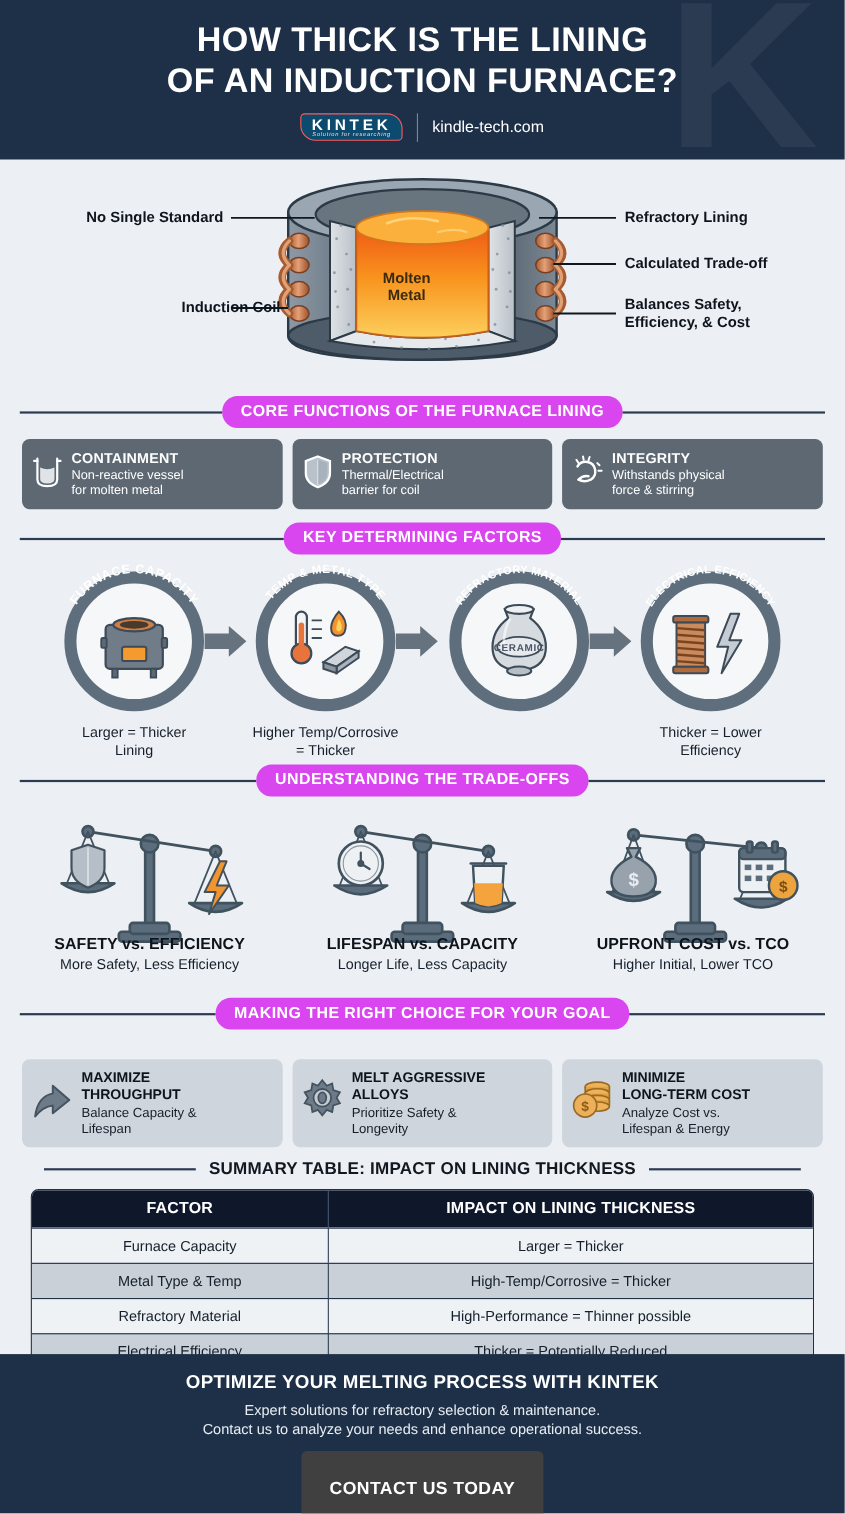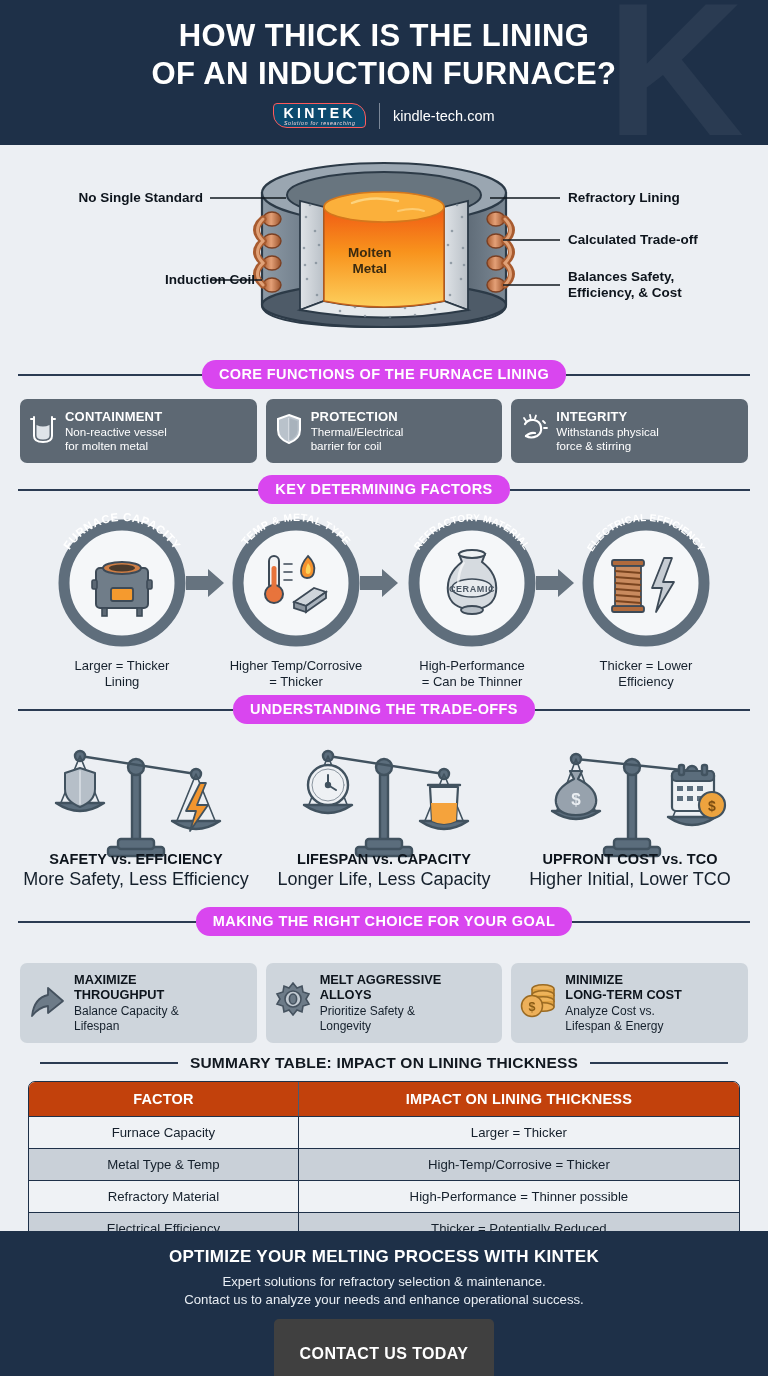--- a/index.html
+++ b/index.html
@@ -173,21 +173,21 @@
   
   .tradeoffs { position: relative; height: 180px; margin-top: 3px; }
   .tradeoffs svg { position: absolute; left: 0; top: 0; }
   .to-cap {
     position: absolute;
     width: 250px;
     text-align: center;
     top: 124px;
   }
   .to-cap b { display: block; font-size: 14.5px; color: #0d141c; letter-spacing: 0.1px; }
-  .to-cap span { display: block; font-size: 18px; color: #15202c; margin-top: 2px; }
+  .to-cap span { display: block; font-size: 13px; color: #15202c; margin-top: 2px; }
 
   
   .choice-row {
     display: flex;
     gap: 9px;
     padding: 27px 20px 0;
   }
   .choice-card {
     flex: 1;
     background: #ced5dc;
@@ -217,21 +217,21 @@
   .tbl-wrap { padding: 9px 28px 0; }
   table {
     width: 100%;
     border-collapse: separate;
     border-spacing: 0;
     border-radius: 7px;
     overflow: hidden;
     border: 1.5px solid #1e3048;
   }
   th {
-    background: #c2410c;
+    background: #0f172a;
     color: #fff;
     font-size: 14.5px;
     font-weight: bold;
     padding: 9px 4px;
     text-align: center;
     letter-spacing: 0.2px;
   }
   th.c1 { border-right: 1.5px solid #4a5b73; }
   td {
     font-size: 13.2px;
@@ -572,24 +572,20 @@
     </g>
   </svg>
 
   <div class="fct-cap" style="left:37px;">
     <span>Larger = Thicker</span><br>
     <span>Lining</span>
   </div>
   <div class="fct-cap" style="left:211px;">
     <span>Higher Temp/Corrosive</span><br>
     <span>= Thicker</span>
-  </div>
-  <div class="fct-cap" style="left:387px;">
-    <span>High-Performance</span><br>
-    <span>= Can be Thinner</span>
   </div>
   <div class="fct-cap" style="left:561px;">
     <span>Thicker = Lower</span><br>
     <span>Efficiency</span>
   </div>
 </div>
 
 <div class="pill-head" style="margin-top:2px;">
   <div class="rule"></div>
   <div class="pill">UNDERSTANDING THE TRADE-OFFS</div>

